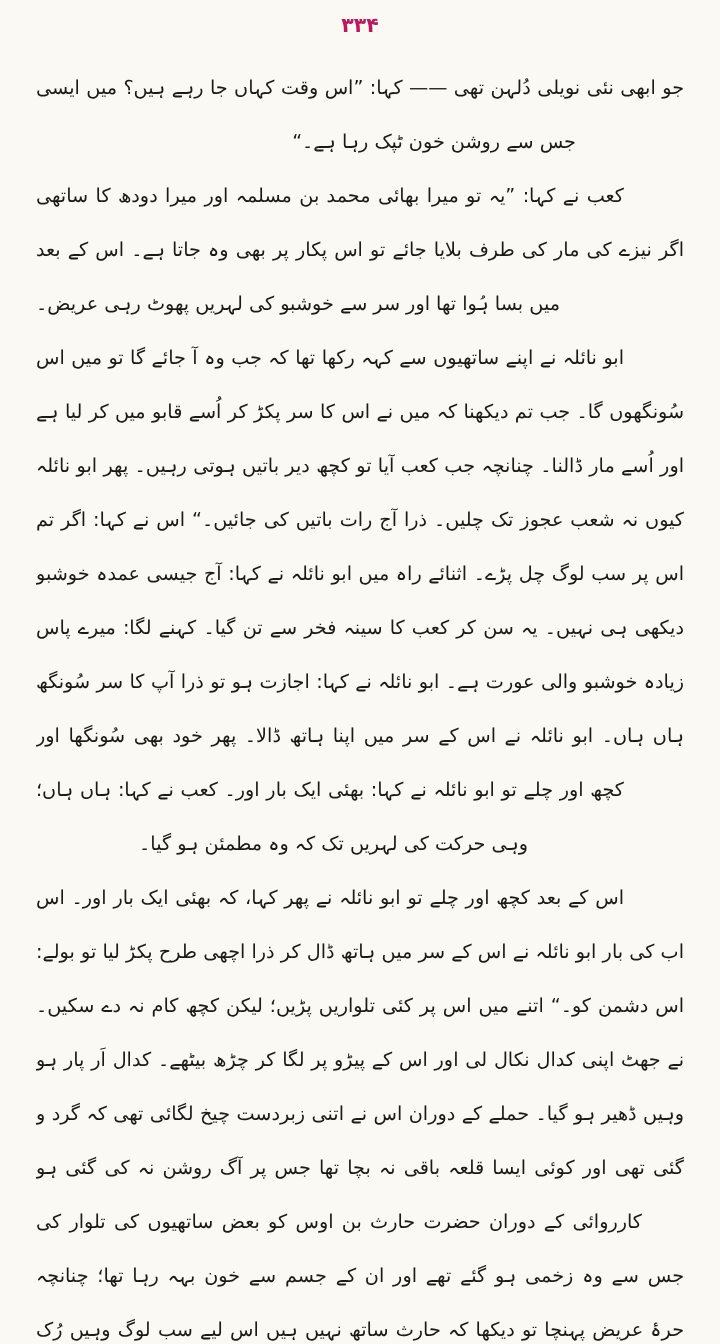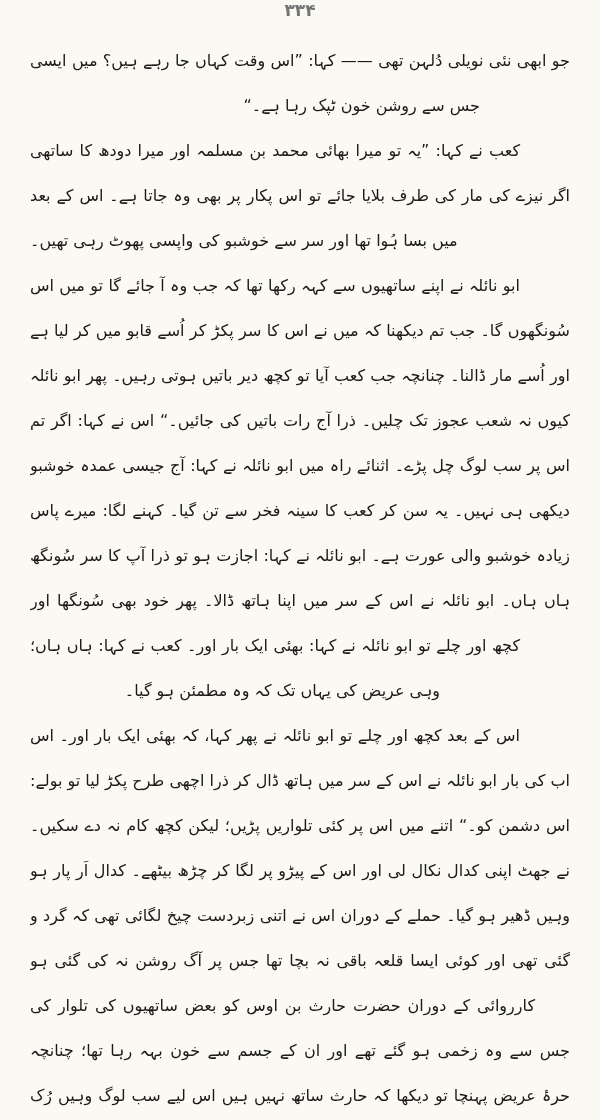--- a/index.html
+++ b/index.html
@@ -17,26 +17,26 @@
     width: 600px;
     height: 1120px;
     background: #faf9f4;
     color: #1b1a17;
     font-family: "DejaVu Sans", sans-serif;
     direction: rtl;
     box-sizing: border-box;
   }
   .page-number {
     text-align: center;
-    padding-top: 0;
+    padding-top: 12px;
     height: 28px;
     font-size: 17px;
     font-weight: bold;
     letter-spacing: 2px;
-    color: #737373;
+    color: #be185d;
   }
   .text-block {
     padding: 10px 30px 0 30px;
   }
   .text-line {
     height: 45px;
     line-height: 45px;
     font-size: 16px;
     white-space: normal;
     overflow: hidden;
@@ -72,31 +72,31 @@
 <body>
 
 <div class="book-page">
   <div class="page-number">۳۳۴</div>
 
   <div class="text-block">
     <div class="text-line just">جو ابھی نئی نویلی دُلہن تھی —— کہا: ”اس وقت کہاں جا رہے ہیں؟ میں ایسی آواز سن رہی ہوں</div>
     <div class="text-line end-quote">جس سے روشن خون ٹپک رہا ہے۔“</div>
     <div class="text-line just indent-md">کعب نے کہا: ”یہ تو میرا بھائی محمد بن مسلمہ اور میرا دودھ کا ساتھی ابو نائلہ ہے۔ کریم آدمی کو</div>
     <div class="text-line just">اگر نیزے کی مار کی طرف بلایا جائے تو اس پکار پر بھی وہ جاتا ہے۔ اس کے بعد وہ باہر آ گیا۔ خوشبو</div>
-    <div class="text-line end-left">میں بسا ہُوا تھا اور سر سے خوشبو کی واپسی پھوٹ رہی تھیں۔</div>
+    <div class="text-line end-left">میں بسا ہُوا تھا اور سر سے خوشبو کی لہریں پھوٹ رہی عریض۔</div>
     <div class="text-line just indent-md">ابو نائلہ نے اپنے ساتھیوں سے کہہ رکھا تھا کہ جب وہ آ جائے گا تو میں اس کے بال پکڑ کر</div>
     <div class="text-line just">سُونگھوں گا۔ جب تم دیکھنا کہ میں نے اس کا سر پکڑ کر اُسے قابو میں کر لیا ہے تو اس پر پل پڑنا…</div>
     <div class="text-line just">اور اُسے مار ڈالنا۔ چنانچہ جب کعب آیا تو کچھ دیر باتیں ہوتی رہیں۔ پھر ابو نائلہ نے کہا: ”ابن اشرف!</div>
     <div class="text-line just">کیوں نہ شعب عجوز تک چلیں۔ ذرا آج رات باتیں کی جائیں۔“ اس نے کہا: اگر تم چاہتے ہو تو چلتے ہیں؟</div>
     <div class="text-line just">اس پر سب لوگ چل پڑے۔ اثنائے راہ میں ابو نائلہ نے کہا: آج جیسی عمدہ خوشبو تو میں نے کبھی</div>
     <div class="text-line just">دیکھی ہی نہیں۔ یہ سن کر کعب کا سینہ فخر سے تن گیا۔ کہنے لگا: میرے پاس عرب کی سب سے</div>
     <div class="text-line just">زیادہ خوشبو والی عورت ہے۔ ابو نائلہ نے کہا: اجازت ہو تو ذرا آپ کا سر سُونگھ لوں؟ وہ بولا</div>
     <div class="text-line just">ہاں ہاں۔ ابو نائلہ نے اس کے سر میں اپنا ہاتھ ڈالا۔ پھر خود بھی سُونگھا اور ساتھیوں کو بھی سُنگھایا۔</div>
     <div class="text-line just indent-md">کچھ اور چلے تو ابو نائلہ نے کہا: بھئی ایک بار اور۔ کعب نے کہا: ہاں ہاں؛ ابو نائلہ نے پھر</div>
-    <div class="text-line end-mid">وہی عریض کی یہاں تک کہ وہ مطمئن ہو گیا۔</div>
+    <div class="text-line end-mid">وہی حرکت کی لہریں تک کہ وہ مطمئن ہو گیا۔</div>
     <div class="text-line just indent-md">اس کے بعد کچھ اور چلے تو ابو نائلہ نے پھر کہا، کہ بھئی ایک بار اور۔ اس نے کہا: ٹھیک ہے۔</div>
     <div class="text-line just">اب کی بار ابو نائلہ نے اس کے سر میں ہاتھ ڈال کر ذرا اچھی طرح پکڑ لیا تو بولے: ”لے لو اللہ کے</div>
     <div class="text-line just">اس دشمن کو۔“ اتنے میں اس پر کئی تلواریں پڑیں؛ لیکن کچھ کام نہ دے سکیں۔ یہ دیکھ کر محمد بن مسلمہ</div>
     <div class="text-line just">نے جھٹ اپنی کدال نکال لی اور اس کے پیڑو پر لگا کر چڑھ بیٹھے۔ کدال اَر پار ہو گئی اور اللہ کا یہ دشمن</div>
     <div class="text-line just">وہیں ڈھیر ہو گیا۔ حملے کے دوران اس نے اتنی زبردست چیخ لگائی تھی کہ گرد و پیش میں ہلچل مچ</div>
     <div class="text-line just">گئی تھی اور کوئی ایسا قلعہ باقی نہ بچا تھا جس پر آگ روشن نہ کی گئی ہو لیکن ہُوا کچھ بھی نہیں۔)</div>
     <div class="text-line just indent-sm">کارروائی کے دوران حضرت حارث بن اوس کو بعض ساتھیوں کی تلوار کی نوک لگ گئی تھی۔</div>
     <div class="text-line just">جس سے وہ زخمی ہو گئے تھے اور ان کے جسم سے خون بہہ رہا تھا؛ چنانچہ واپسی میں جب یہ دستہ</div>
     <div class="text-line just">حرۂ عریض پہنچا تو دیکھا کہ حارث ساتھ نہیں ہیں اس لیے سب لوگ وہیں رُک گئے۔ تھوڑی دیر</div>
   </div>

